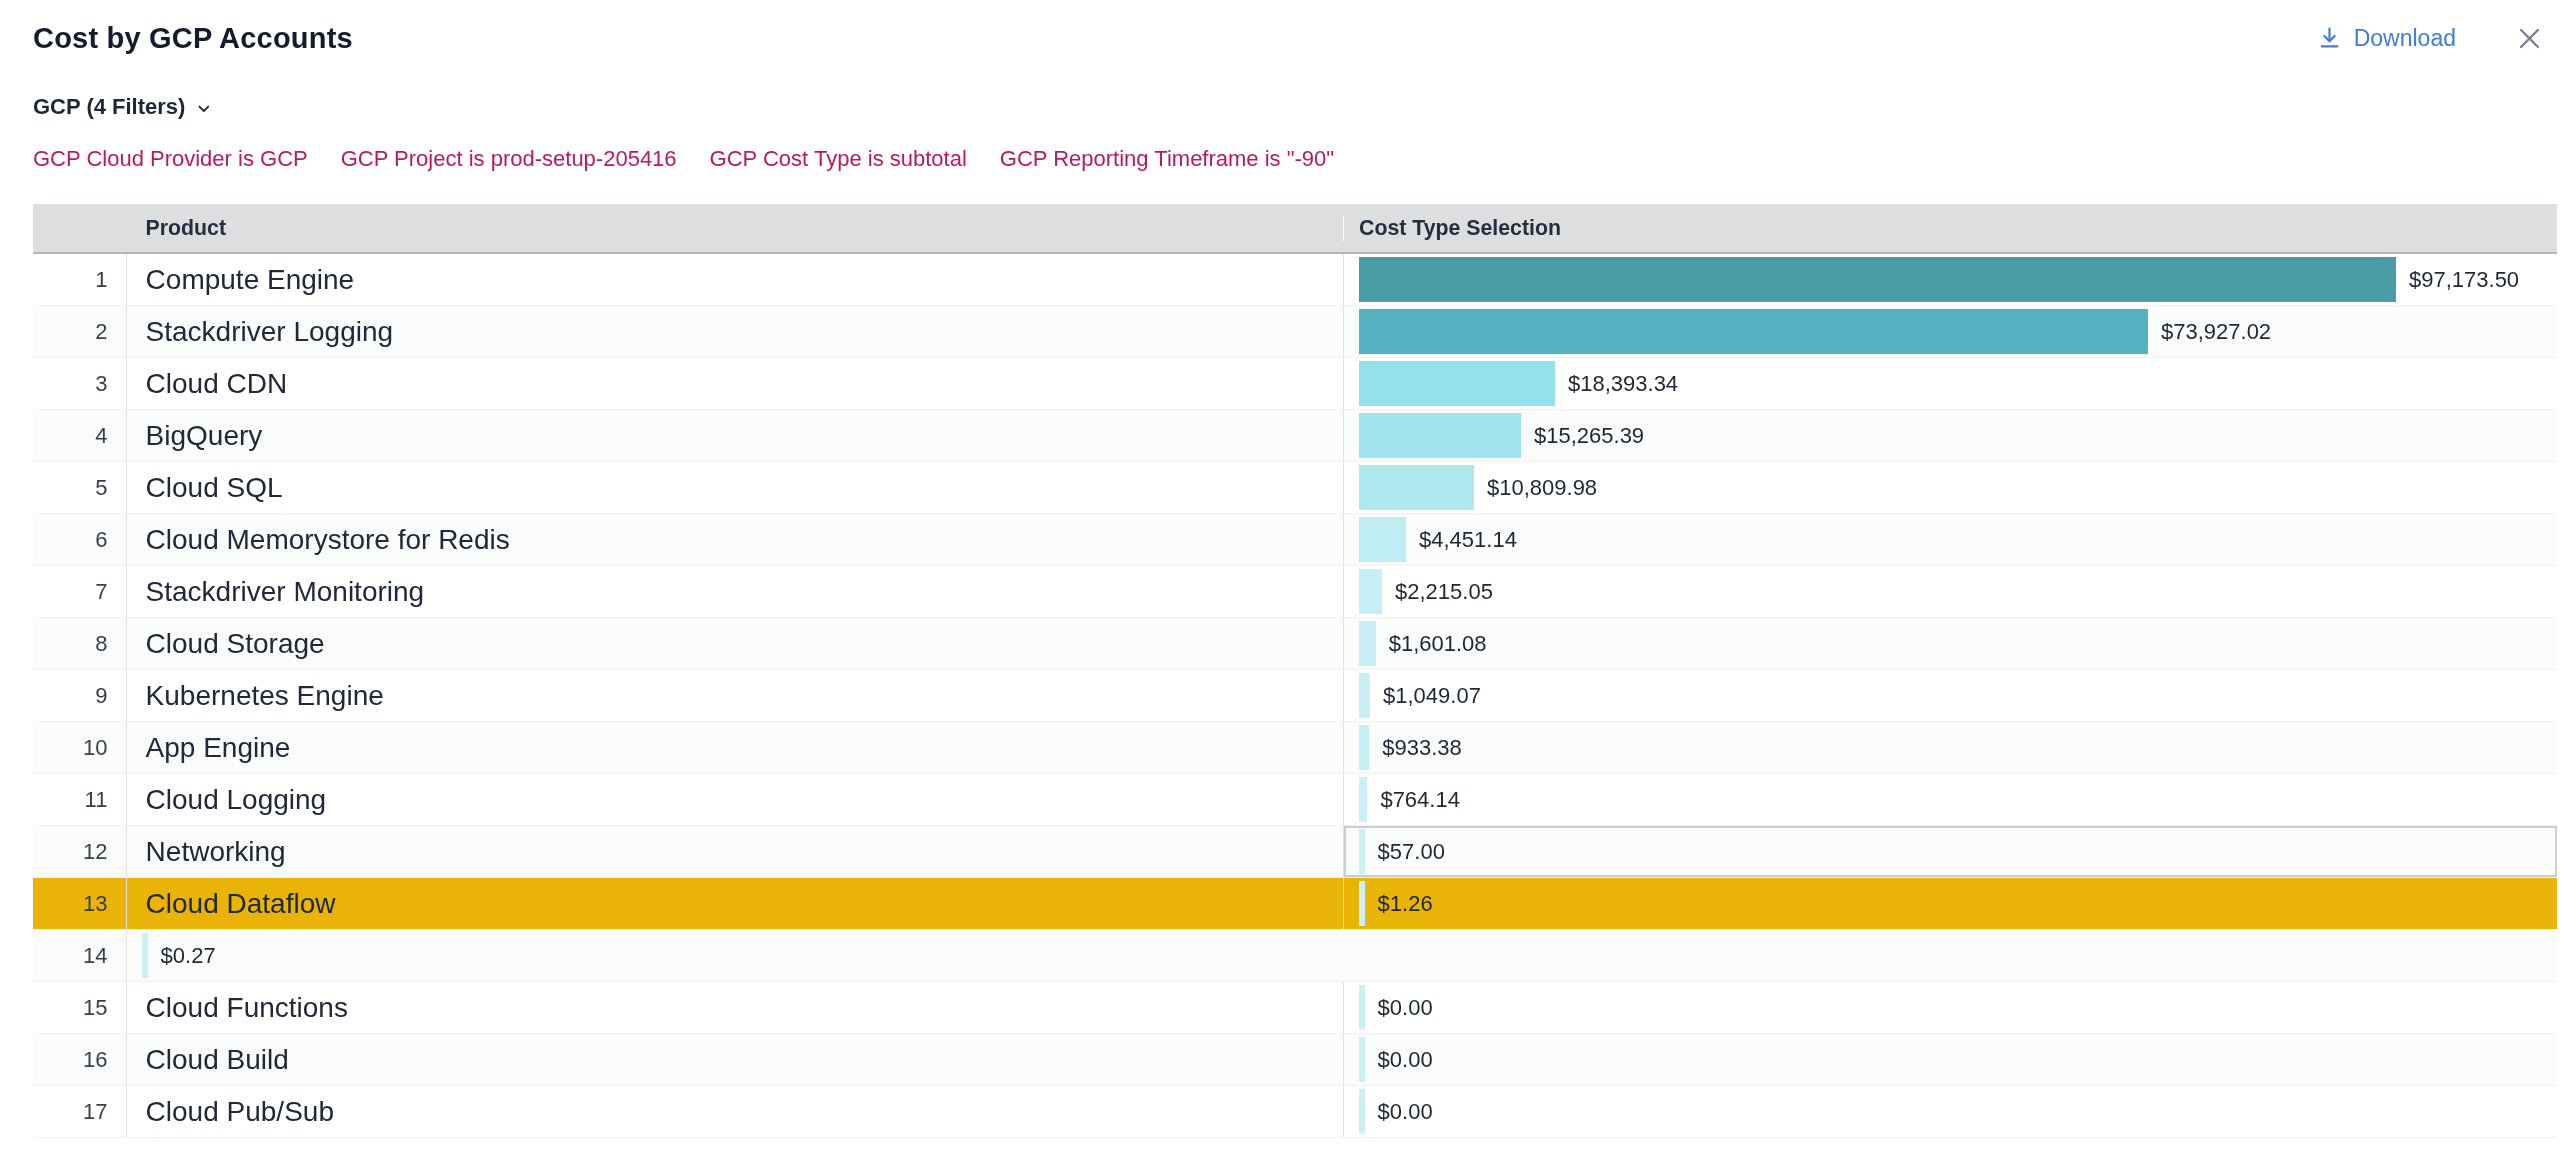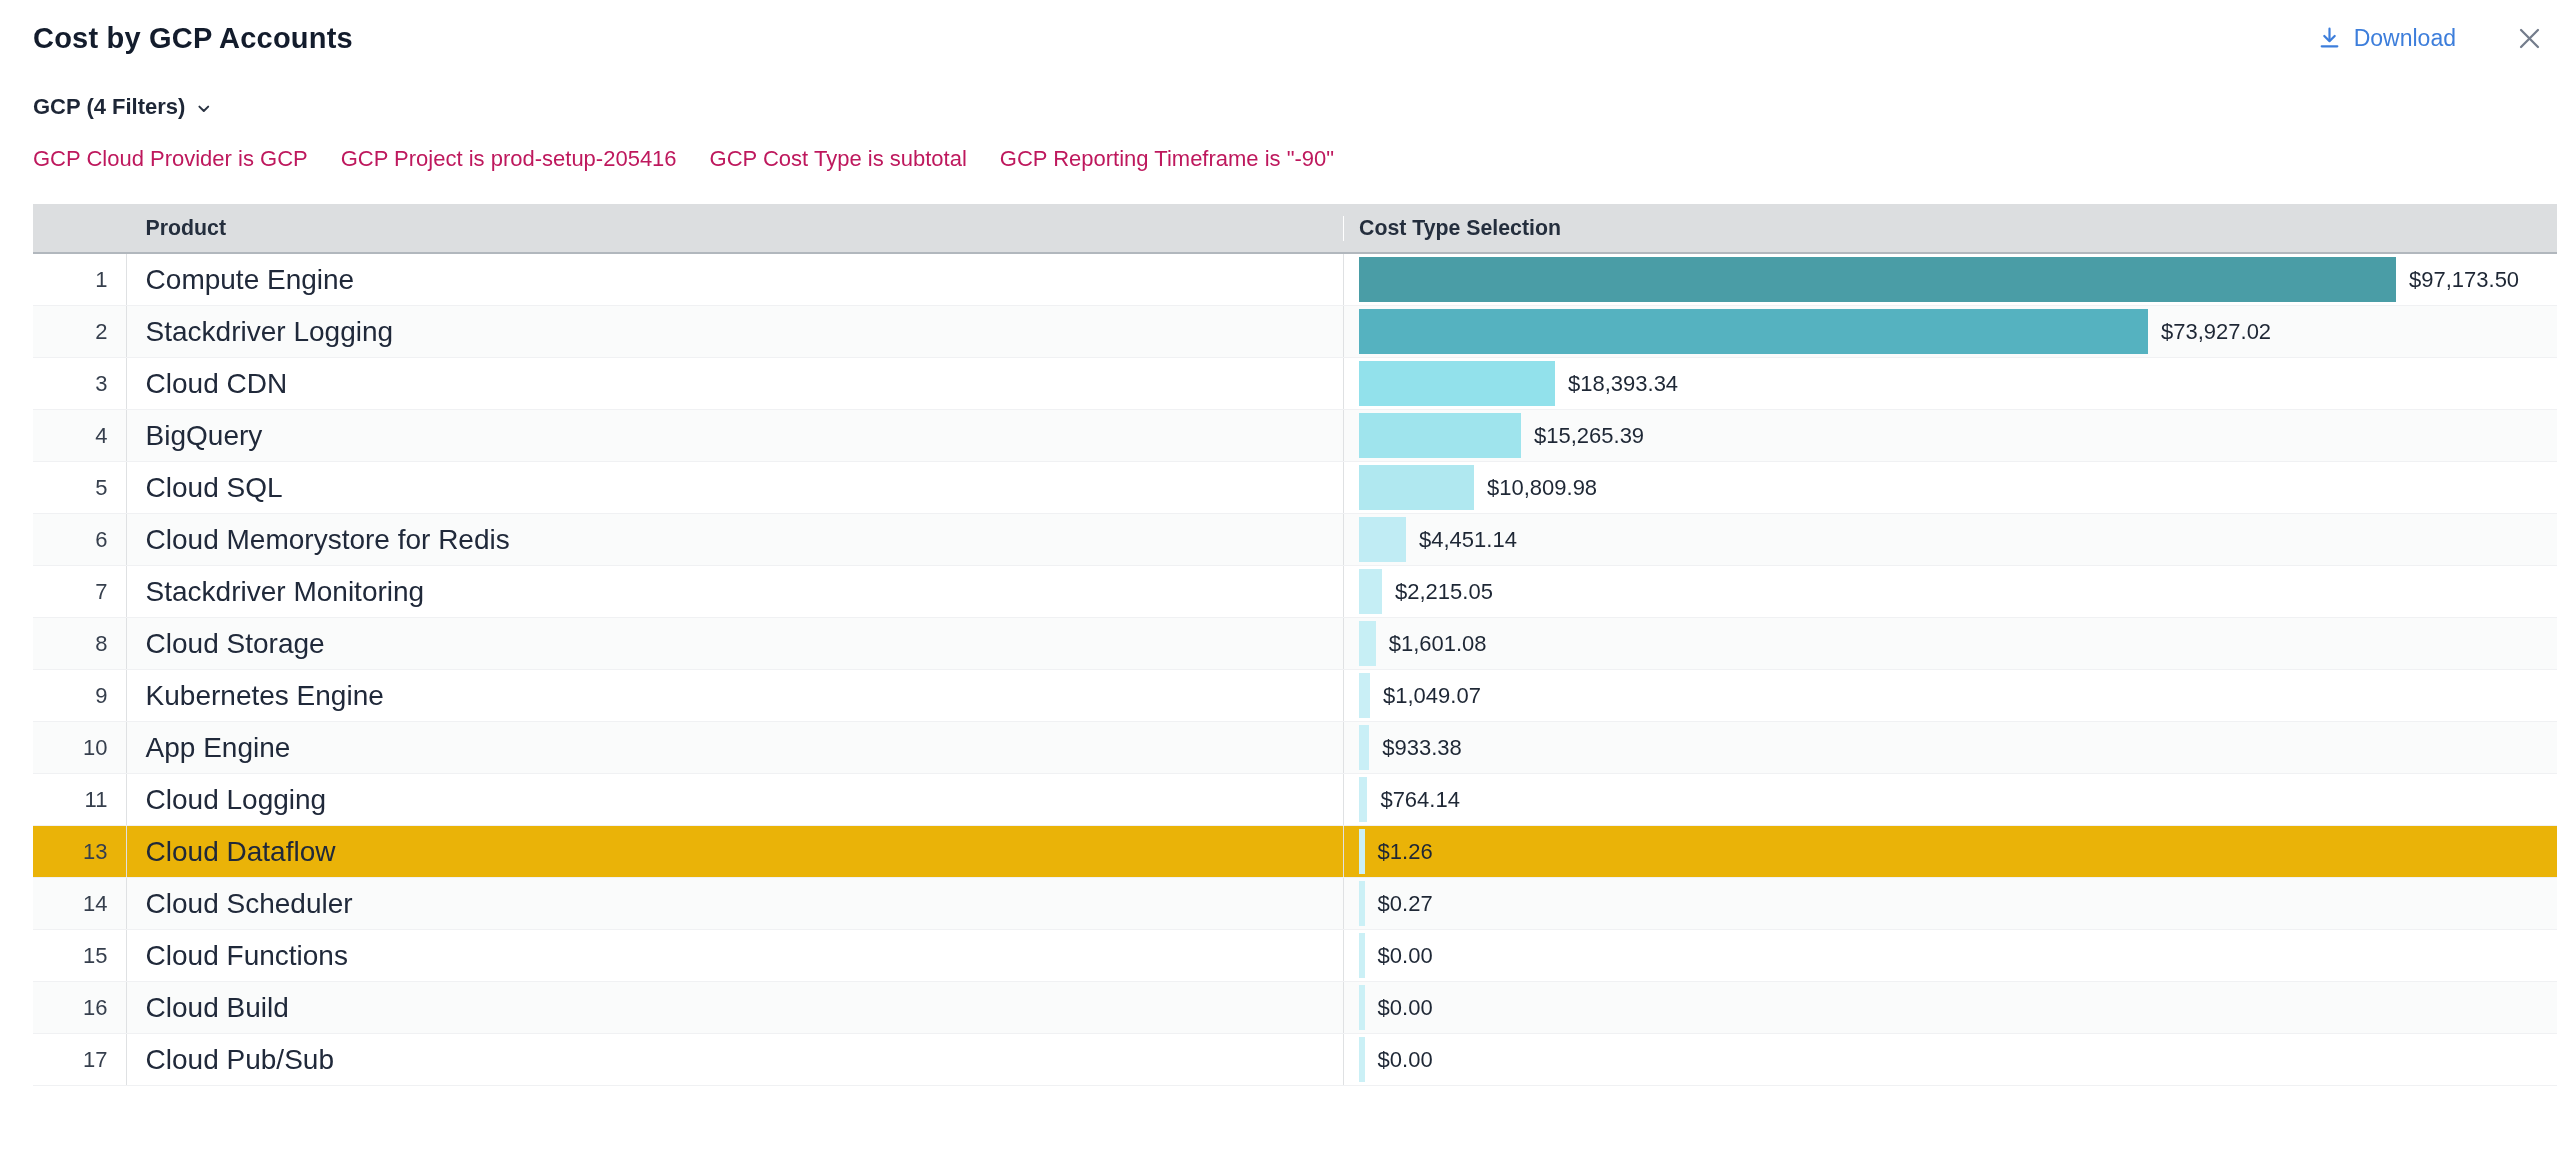--- a/index.html
+++ b/index.html
@@ -187,31 +187,38 @@
     </div>
   </div>
       <div class="row">
     <div class="cell cell-num">11</div>
     <div class="cell cell-product">Cloud Logging</div>
     <div class="cell cell-cost">
       <div class="bar" style="width: 8.4px; background: rgb(202, 239, 246);"></div>
       <span class="bar-value">$764.14</span>
     </div>
   </div>
+      <div class="row even">
+    <div class="cell cell-num">12</div>
+    <div class="cell cell-product">Networking</div>
+    <div class="cell cell-cost selected">
+      <div class="bar" style="width: 5.6px; background: rgb(203, 240, 246);"></div>
+      <span class="bar-value">$57.00</span>
+    </div>
+  </div>
       <div class="row hovered">
     <div class="cell cell-num">13</div>
     <div class="cell cell-product">Cloud Dataflow</div>
     <div class="cell cell-cost">
       <div class="bar" style="width: 5.6px; background: rgb(203, 240, 246);"></div>
       <span class="bar-value">$1.26</span>
     </div>
   </div>
       <div class="row even">
     <div class="cell cell-num">14</div>
-    <div class="cell cell-product">Cloud Scheduler</div>
     <div class="cell cell-cost">
       <div class="bar" style="width: 5.6px; background: rgb(203, 240, 246);"></div>
       <span class="bar-value">$0.27</span>
     </div>
   </div>
       <div class="row">
     <div class="cell cell-num">15</div>
     <div class="cell cell-product">Cloud Functions</div>
     <div class="cell cell-cost">
       <div class="bar" style="width: 5.6px; background: rgb(203, 240, 246);"></div>

